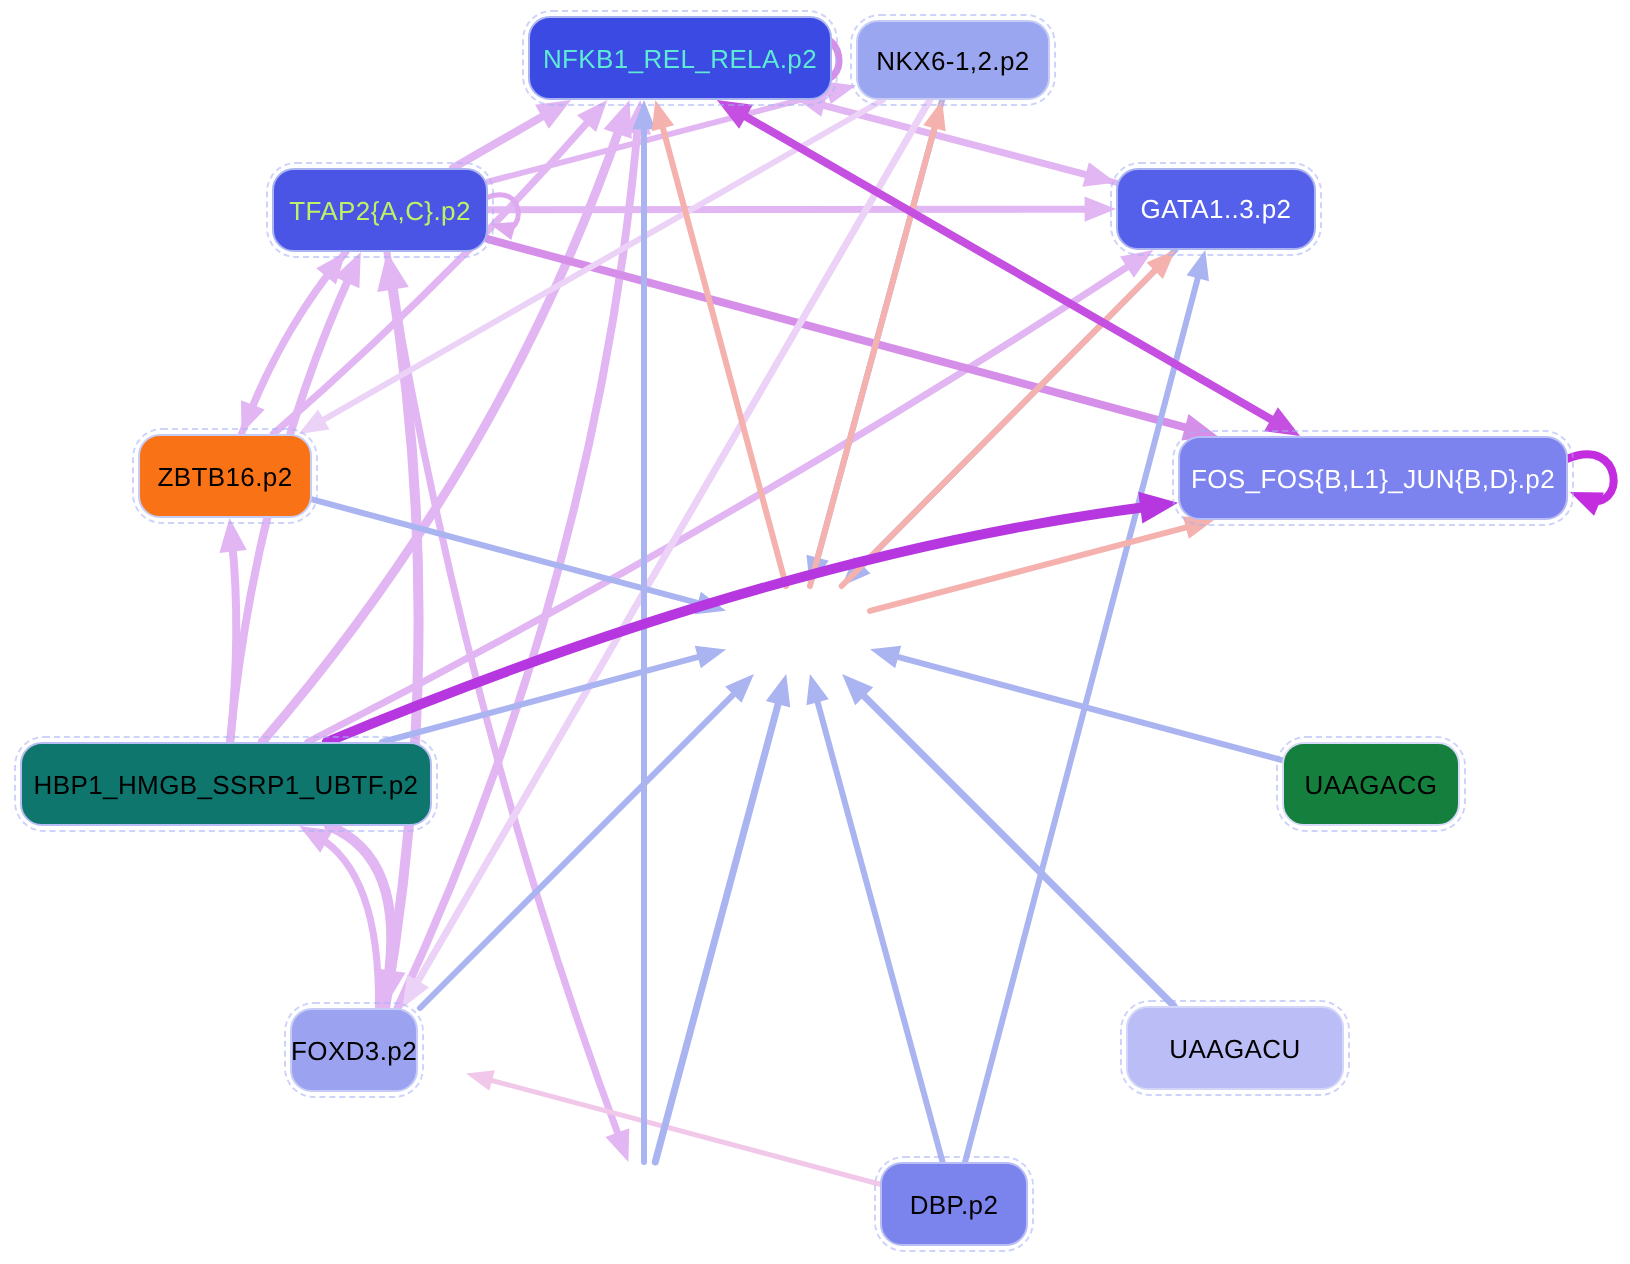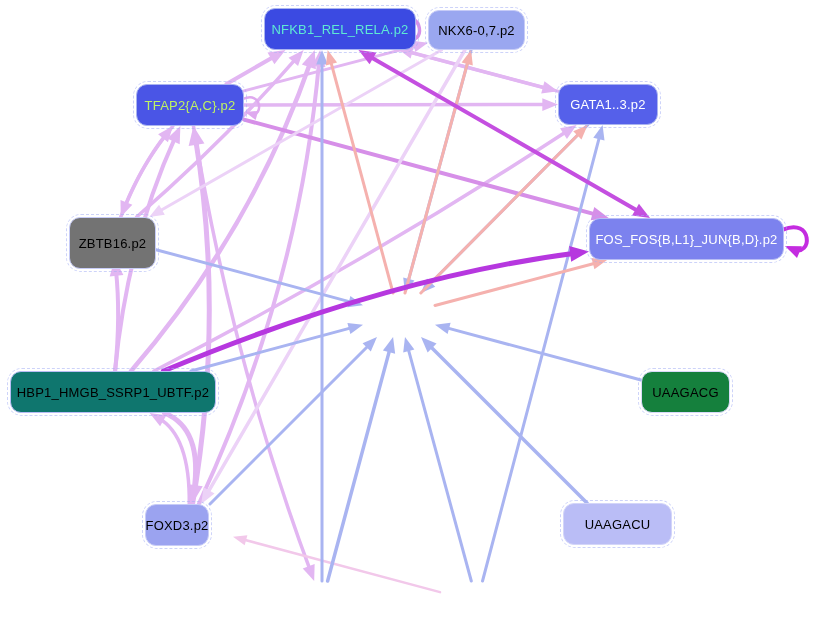--- a/index.html
+++ b/index.html
@@ -188,39 +188,42 @@
       <g>
         <path d="M783,229.65 C812.9,216.9 812.9,257.7 792.7464328073596,249.24850408050565" fill="none" stroke="#c42ce0" stroke-width="4" stroke-linecap="round"></path>
         <polygon points="785,246 801.9341661888997,246.2156744925244 797.0227374005161,257.92754314174675" fill="#c42ce0"></polygon>
       </g>
     </svg>
 
   <div class="node" style="left: 246px; top: 8px; width: 152px; height: 42px; background: rgb(59, 74, 226); color: #5eead4; border: 1px solid rgb(170, 180, 240); margin-left: 18px;">
       <span>NFKB1_REL_RELA.p2</span>
     </div>
   <div class="node" style="left: 428px; top: 10px; width: 97px; height: 40px; background: rgb(154, 167, 240); color: rgb(0, 0, 0); border: 1px solid rgb(199, 204, 247);">
-      <span>NKX6-0,7.p2</span>
+      <span>NKX6-1,2.p2</span>
     </div>
   <div class="node" style="left: 136px; top: 84px; width: 108px; height: 42px; background: rgb(74, 85, 230); color: #bef264; border: 1px solid rgb(170, 180, 240);">
       <span>TFAP2{A,C}.p2</span>
     </div>
   <div class="node" style="left: 558px; top: 84px; width: 100px; height: 41px; background: rgb(85, 96, 234); color: rgb(255, 255, 255); border: 1px solid rgb(170, 180, 240);">
       <span>GATA1..3.p2</span>
     </div>
-  <div class="node" style="left: 69px; top: 217px; width: 87px; height: 52px; background: #737373; color: rgb(0, 0, 0); border: 1px solid rgb(199, 204, 247);">
+  <div class="node" style="left: 69px; top: 217px; width: 87px; height: 42px; background: #f97316; color: rgb(0, 0, 0); border: 1px solid rgb(199, 204, 247);">
       <span>ZBTB16.p2</span>
     </div>
   <div class="node" style="left: 589px; top: 218px; width: 195px; height: 42px; background: rgb(124, 130, 238); color: rgb(255, 255, 255); border: 1px solid rgb(184, 189, 245);">
       <span>FOS_FOS{B,L1}_JUN{B,D}.p2</span>
     </div>
   <div class="node" style="left: 10px; top: 371px; width: 206px; height: 42px; background: #0f766e; color: rgb(0, 0, 0); border: 1px solid rgb(184, 189, 245);">
       <span>HBP1_HMGB_SSRP1_UBTF.p2</span>
     </div>
   <div class="node" style="left: 641px; top: 371px; width: 89px; height: 42px; background: #15803d; color: rgb(0, 0, 0); border: 1px solid rgb(217, 218, 249);">
       <span>UAAGACG</span>
     </div>
   <div class="node" style="left: 145px; top: 504px; width: 64px; height: 42px; background: rgb(155, 163, 240); color: rgb(0, 0, 0); border: 1px solid rgb(199, 204, 247);">
       <span>FOXD3.p2</span>
     </div>
   <div class="node" style="left: 563px; top: 503px; width: 109px; height: 42px; background: rgb(186, 189, 246); color: rgb(0, 0, 0); border: 1px solid rgb(211, 213, 249);">
       <span>UAAGACU</span>
+    </div>
+  <div class="node" style="left: 440px; top: 581px; width: 74px; height: 42px; background: rgb(123, 132, 236); color: rgb(0, 0, 0); border: 1px solid rgb(184, 189, 245);">
+      <span>DBP.p2</span>
     </div>
 </div>
 
 </body></html>

